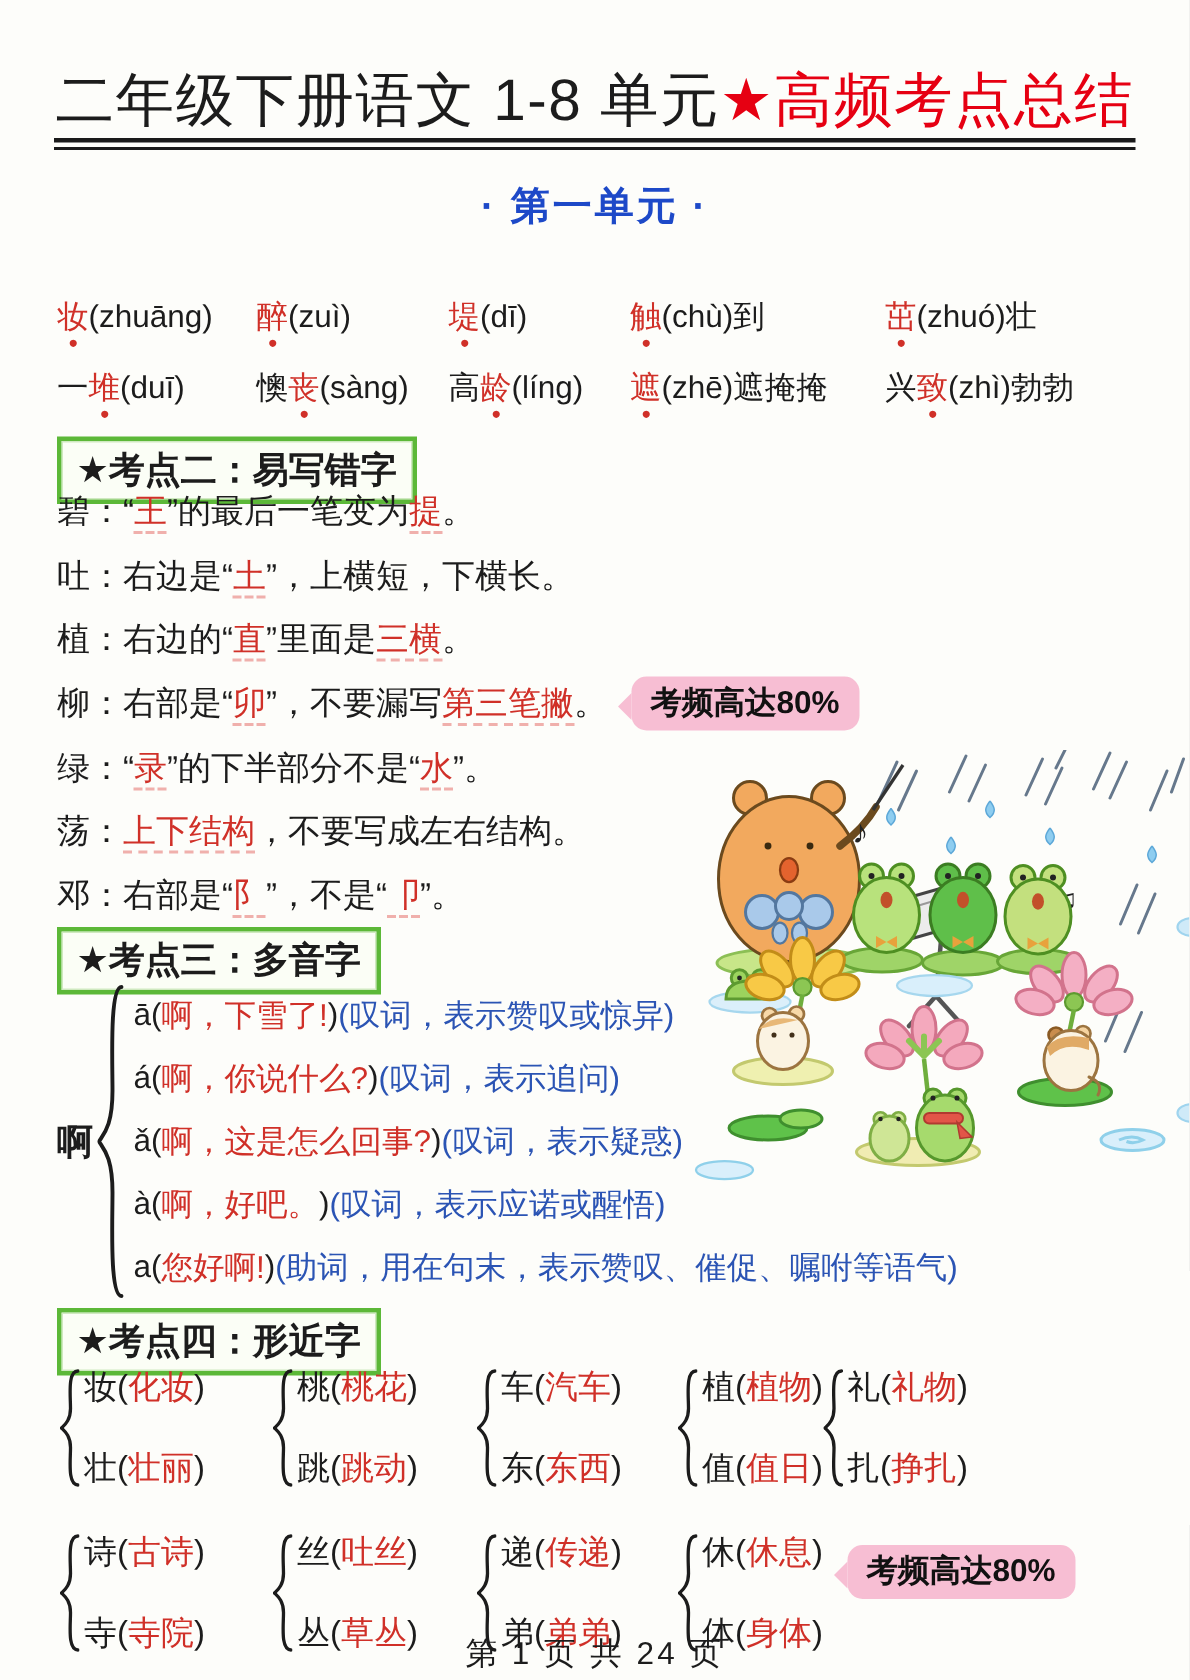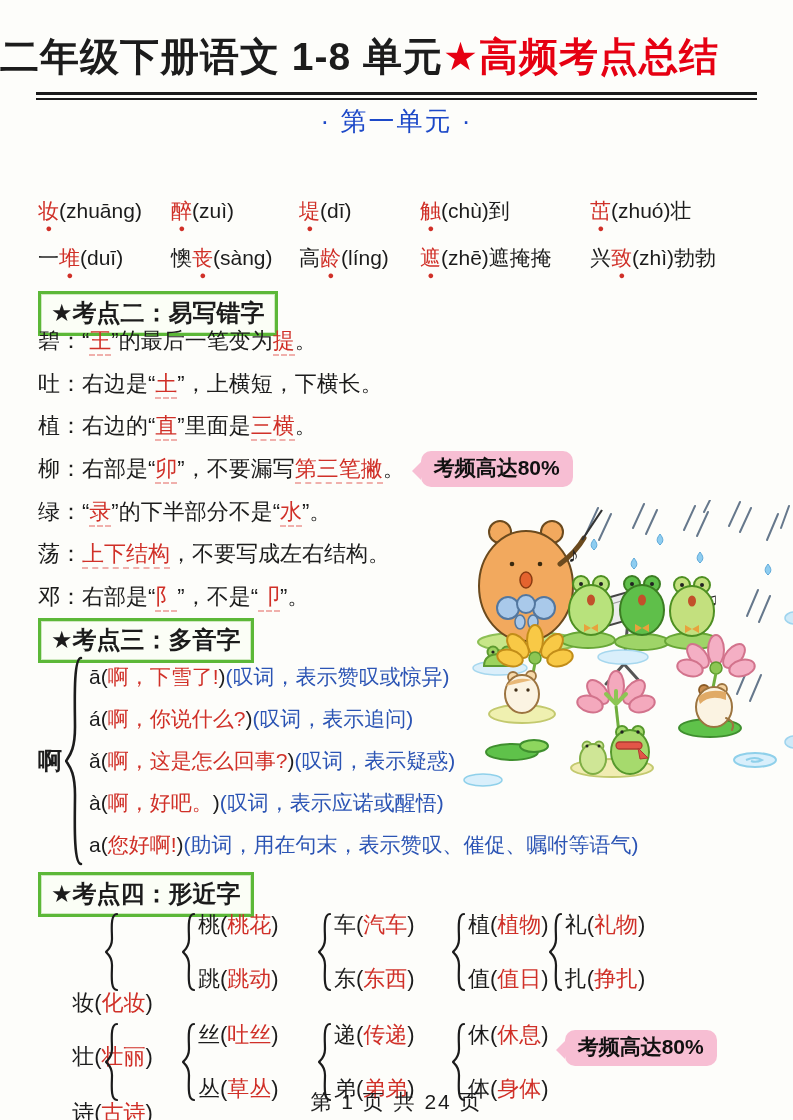--- a/index.html
+++ b/index.html
@@ -5,27 +5,27 @@
   :root{
     --red:#d03028; --blue:#2b54b4; --green:#5cb838; --pink:#f7bed3;
     --ink:#1c1c1c; --title-red:#e60012; --sub-blue:#1d49c8;
   }
   *{margin:0;padding:0;box-sizing:border-box;}
   html,body{background:#e8e8e6;}
   body{font-family:"Liberation Sans","DejaVu Sans",sans-serif;color:var(--ink);}
   .page{position:relative;width:793px;height:1120px;background:#fdfdfa;margin:0 auto;overflow:hidden;}
 
   
-  .title{position:absolute;top:30px;left:0;width:100%;text-align:left;
-         font-size:39px;font-weight:bold;letter-spacing:1px;white-space:nowrap;}
+  .title{position:absolute;top:40px;left:0;width:100%;text-align:center;
+         font-size:39px;font-weight:normal;letter-spacing:1px;white-space:nowrap;}
   .title .t-red{color:var(--title-red);}
   .rule{position:absolute;top:92px;left:36px;width:721px;height:8px;
         border-top:3px solid #1a1a1a;border-bottom:2px solid #1a1a1a;}
-  .subtitle{position:absolute;top:104px;left:0;width:100%;text-align:center;
-            font-size:26px;font-weight:normal;color:var(--sub-blue);letter-spacing:2px;}
+  .subtitle{position:absolute;top:120px;left:0;width:100%;text-align:center;
+            font-size:26px;font-weight:bold;color:var(--sub-blue);letter-spacing:2px;}
 
   
   .sec-header{position:absolute;left:38px;display:inline-block;
               border:3px solid var(--green);background:#fbfef6;
               box-shadow:inset 0 0 0 1px #cfe9c0;
               padding:3px 10px 4px;font-size:24px;font-weight:bold;white-space:nowrap;}
   #h1{top:147px;} #h2{top:291px;} #h3{top:618px;} #h4{top:872px;}
 
   
   .c-red{color:var(--red);}
@@ -51,21 +51,21 @@
   .poly{position:absolute;top:655px;left:38px;display:flex;align-items:center;}
   .base-char{font-size:24px;font-weight:bold;margin-right:3px;}
   .big-brace{margin-right:6px;}
   .entries{display:flex;flex-direction:column;}
   .entry{height:42px;display:flex;align-items:center;font-size:21px;white-space:nowrap;}
 
   
   .s4row{position:absolute;left:40px;display:flex;align-items:flex-start;font-size:22px;}
   #s4r1{top:912px;} #s4r2{top:1022px;}
   .pair{display:flex;align-items:center;}
-  .pw1{width:142px;flex-direction:column;} .pw2{width:136px;} .pw3{width:134px;} .pw4{width:116px;}
+  .pw1{width:142px;} .pw2{width:136px;} .pw3{width:134px;} .pw4{width:116px;}
   .paircol{display:flex;flex-direction:column;justify-content:space-between;height:76px;margin-left:3px;}
   .paircell{white-space:nowrap;line-height:1;}
   .s4bubble{margin-top:8px;}
 
   
   .footer{position:absolute;top:1088px;left:0;width:100%;text-align:center;
           font-size:21px;letter-spacing:2px;}
 
   
   .illo{position:absolute;top:500px;left:448px;}

